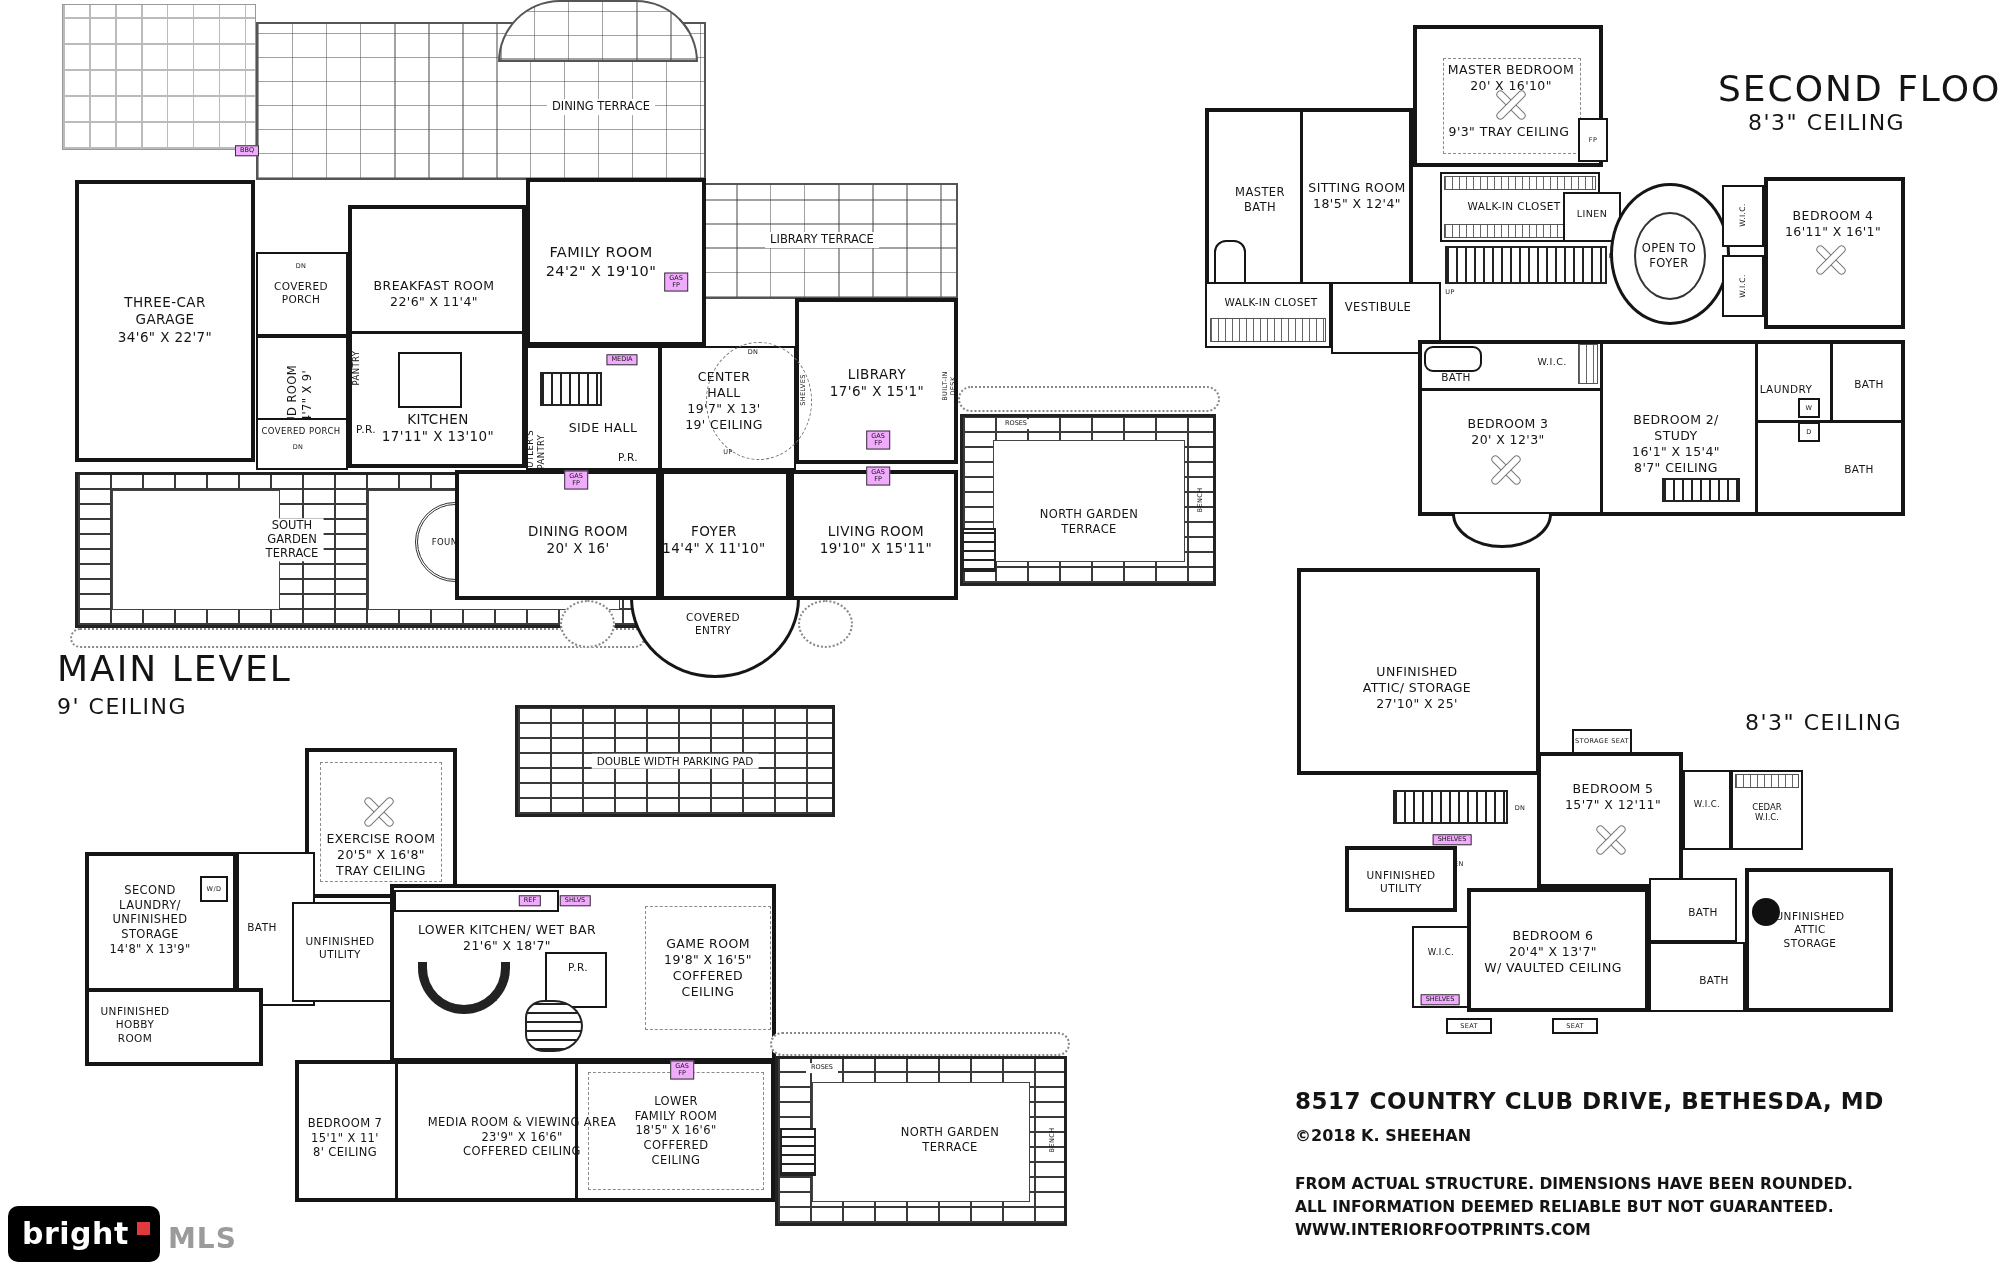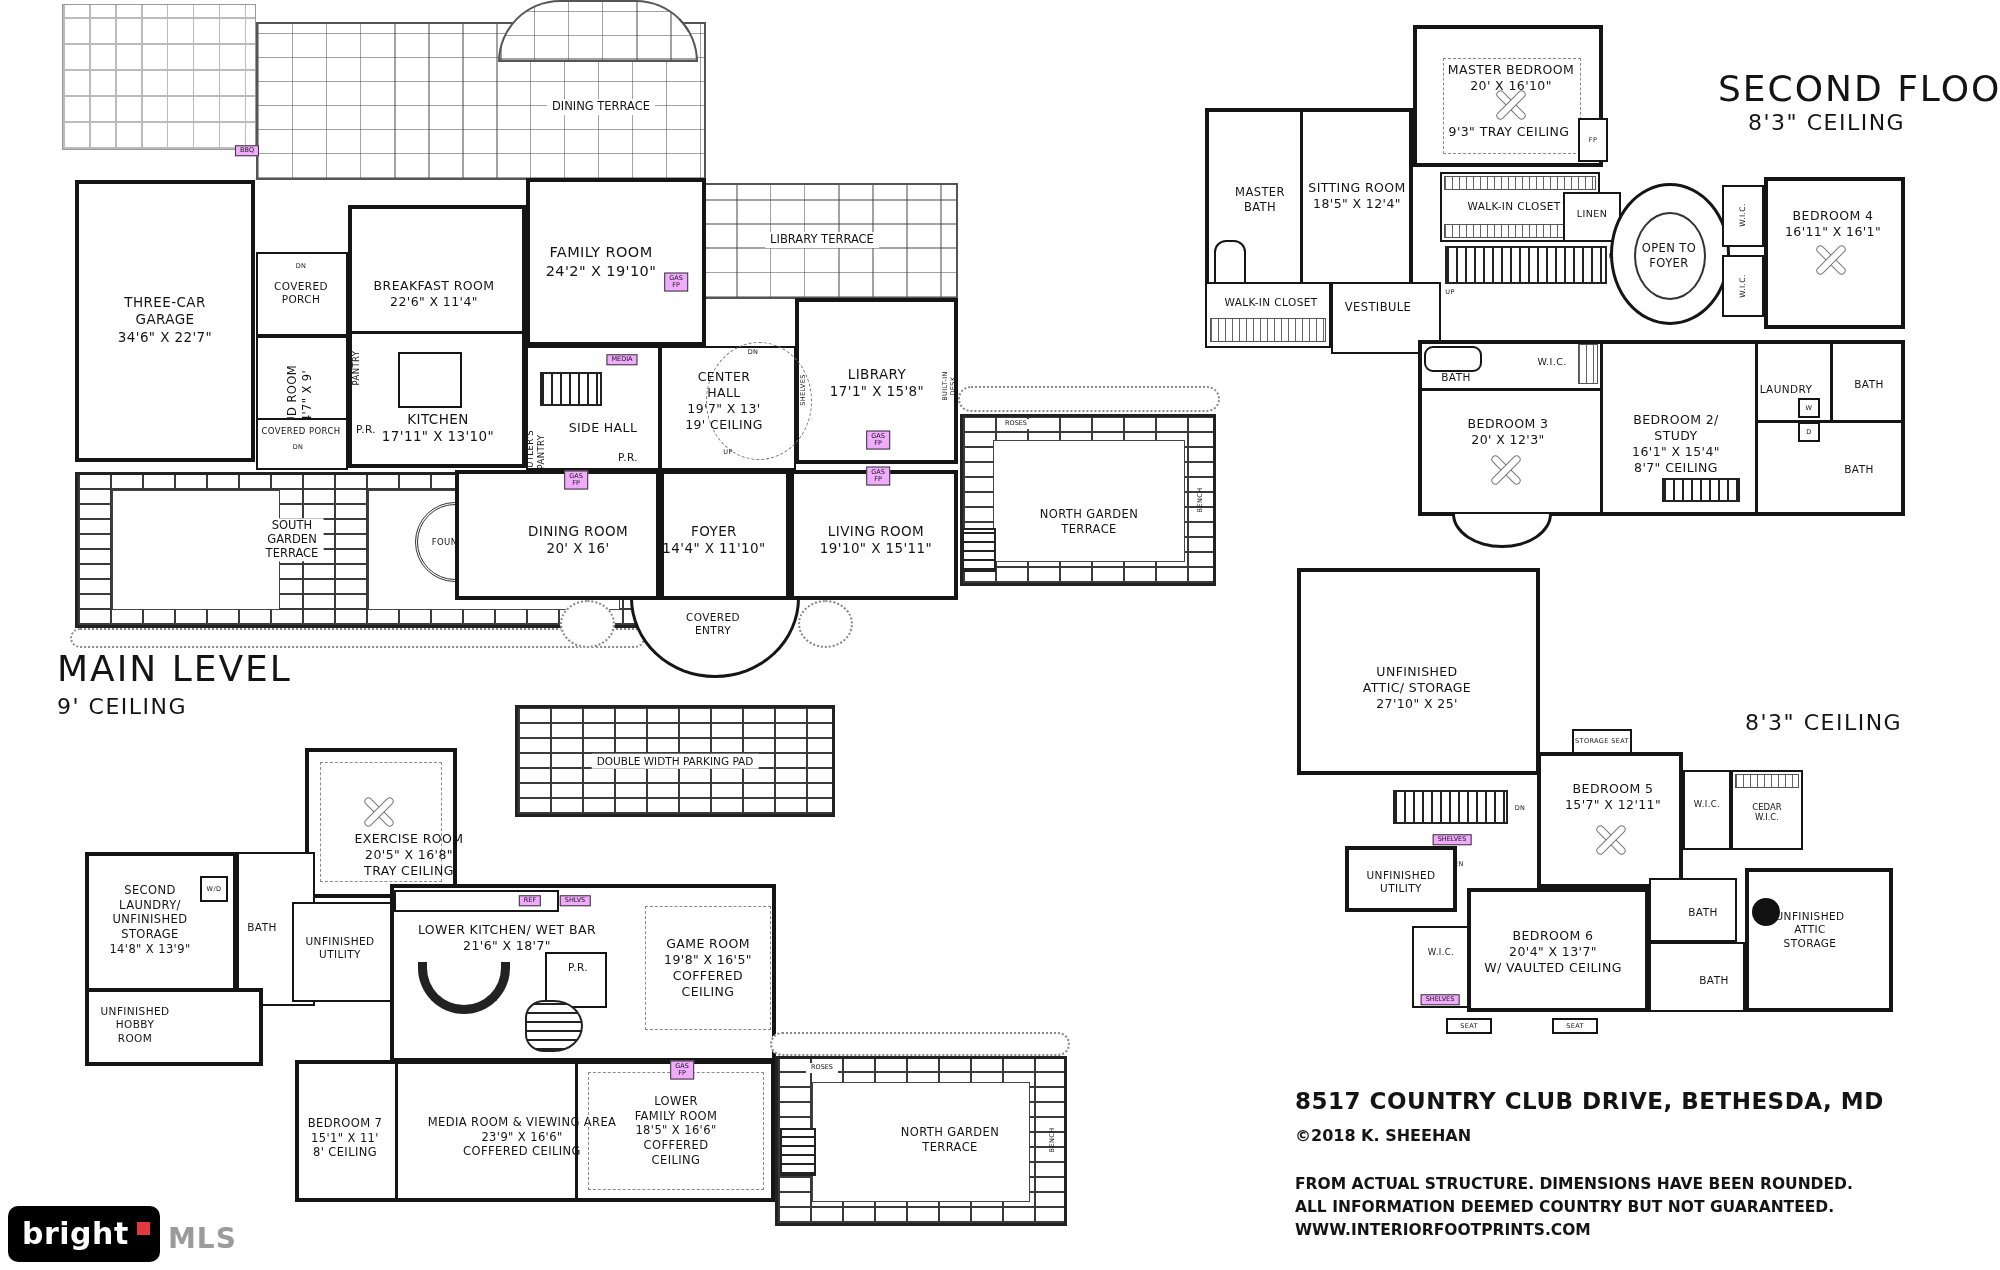--- a/index.html
+++ b/index.html
@@ -124,21 +124,21 @@
 17'11" X 13'10"</div>
 
   <div class="room ext" style="left:526px;top:178px;width:180px;height:168px;"></div>
   <div class="lbl f14" style="left:601px;top:262px;">FAMILY ROOM
 24'2" X 19'10"</div>
   <div class="chip f6" style="left:676px;top:282px;">GAS
 FP</div>
 
   <div class="room ext" style="left:795px;top:298px;width:163px;height:166px;"></div>
   <div class="lbl f13" style="left:877px;top:383px;">LIBRARY
-17'1" X 15'8"</div>
+17'6" X 15'1"</div>
   <div class="lbl rot f6" style="left:949px;top:386px;">BUILT-IN
 DESK</div>
   <div class="lbl rot f6" style="left:803px;top:390px;">SHELVES</div>
 
   <div class="room" style="left:660px;top:346px;width:136px;height:124px;"></div>
   <div class="ovaldash" style="left:706px;top:342px;width:106px;height:118px;"></div>
   <div class="lbl f12" style="left:724px;top:401px;">CENTER
 HALL
 19'7" X 13'
 19' CEILING</div>
@@ -311,21 +311,21 @@
 STORAGE</div>
 
   <div class="room" style="left:1446px;top:1018px;width:46px;height:16px;"></div>
   <div class="lbl f6" style="left:1469px;top:1026px;">SEAT</div>
   <div class="room" style="left:1552px;top:1018px;width:46px;height:16px;"></div>
   <div class="lbl f6" style="left:1575px;top:1026px;">SEAT</div>
 
   <div class="room ext" style="left:305px;top:748px;width:152px;height:150px;"></div>
   <div class="dash" style="left:320px;top:762px;width:122px;height:120px;"></div>
   <div class="fan" style="left:379px;top:812px;"></div>
-  <div class="lbl f12" style="left:381px;top:855px;margin-left:28px;">EXERCISE ROOM
+  <div class="lbl f12" style="left:381px;top:855px;">EXERCISE ROOM
 20'5" X 16'8"
 TRAY CEILING</div>
 
   <div class="room ext" style="left:85px;top:852px;width:152px;height:154px;"></div>
   <div class="lbl f11" style="left:150px;top:920px;">SECOND
 LAUNDRY/
 UNFINISHED
 STORAGE
 14'8" X 13'9"</div>
   <div class="room" style="left:200px;top:876px;width:28px;height:26px;border-width:2px;"></div>
@@ -384,21 +384,21 @@
   <div class="stairsV" style="left:780px;top:1128px;width:36px;height:48px;"></div>
   <div class="chipplain f6" style="left:822px;top:1068px;">ROSES</div>
   <div class="lbl f11" style="left:950px;top:1140px;">NORTH GARDEN
 TERRACE</div>
   <div class="lbl rot f6" style="left:1052px;top:1140px;">BENCH</div>
 
 
   <div class="footer-line" style="left:1295px;top:1088px;font-size:23px;letter-spacing:.5px;">8517 COUNTRY CLUB DRIVE, BETHESDA, MD</div>
   <div class="footer-line" style="left:1295px;top:1126px;font-size:16px;">©2018 K. SHEEHAN</div>
   <div class="footer-line" style="left:1295px;top:1175px;font-size:15.5px;">FROM ACTUAL STRUCTURE. DIMENSIONS HAVE BEEN ROUNDED.</div>
-  <div class="footer-line" style="left:1295px;top:1198px;font-size:15.5px;">ALL INFORMATION DEEMED COUNTRY BUT NOT GUARANTEED.</div>
+  <div class="footer-line" style="left:1295px;top:1198px;font-size:15.5px;">ALL INFORMATION DEEMED RELIABLE BUT NOT GUARANTEED.</div>
   <div class="footer-line" style="left:1295px;top:1221px;font-size:15.5px;">WWW.INTERIORFOOTPRINTS.COM</div>
 
   <div class="logo-bar" style="left:8px;top:1206px;width:152px;height:56px;"></div>
   <div style="position:absolute;left:22px;top:1216px;color:#fff;font-size:30px;font-weight:bold;letter-spacing:.5px;">bright</div>
   <div style="position:absolute;left:137px;top:1222px;width:13px;height:13px;background:#e03a3e;"></div>
   <div style="position:absolute;left:168px;top:1222px;color:#9b9b9b;font-size:28px;font-weight:bold;letter-spacing:1px;">MLS</div>
 
 </div>
 
 </body></html>

